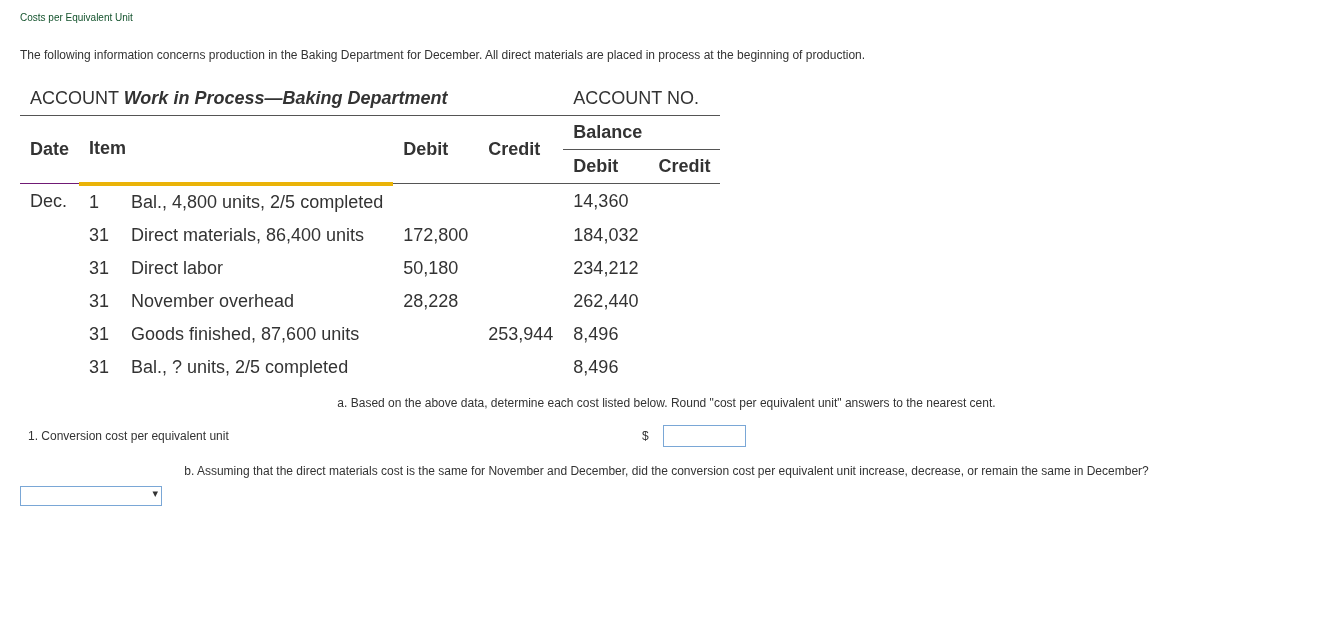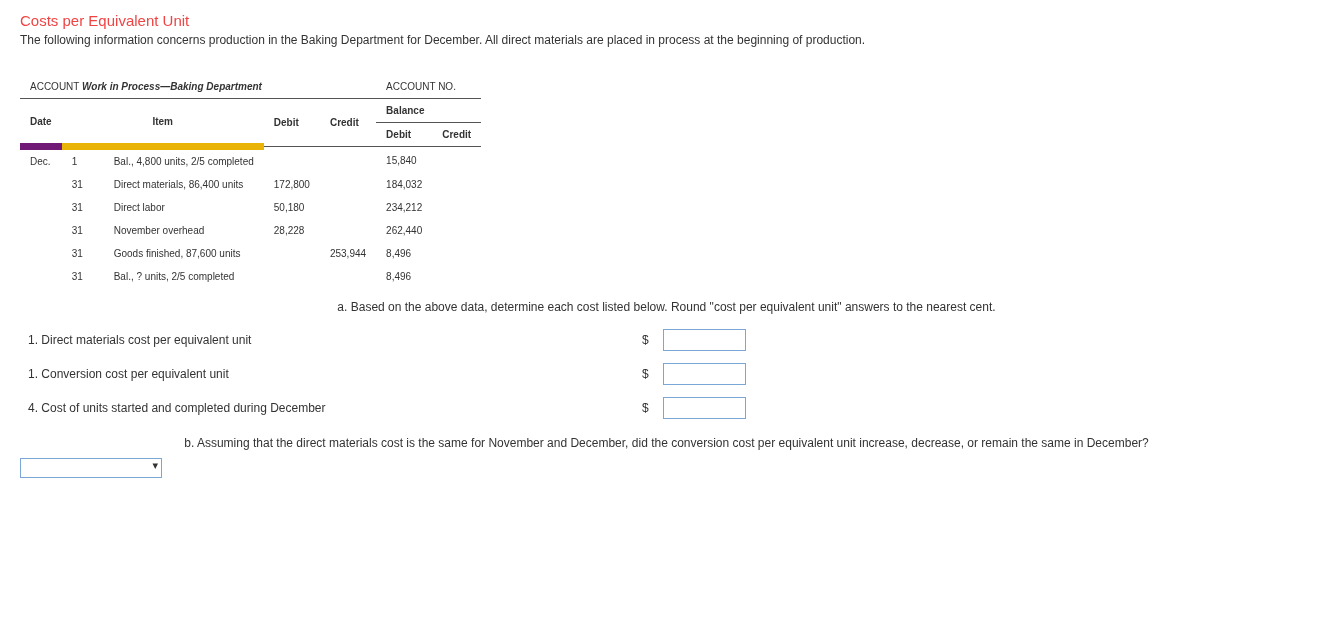--- a/index.html
+++ b/index.html
@@ -4,34 +4,34 @@
   <style>
     body {
       font-family: Verdana, Arial, sans-serif;
       font-size: 12px;
       color: #333;
       margin: 0;
       padding: 12px 20px;
       background: #fff;
     }
     .title {
-      color: #ef4444;
-      font-size: 15px;
-      margin-bottom: 4px;
+      color: #14532d;
+      font-size: 10px;
+      margin-bottom: 25px;
     }
     .intro {
-      margin-bottom: 28px;
+      margin-bottom: 20px;
     }
     .ledger {
       border-collapse: collapse;
       margin-bottom: 12px;
     }
     .ledger th, .ledger td {
       padding: 6px 10px;
-      font-size: 10px;
+      font-size: 18px;
       text-align: left;
     }
     .acct-head td {
       border-bottom: 1px solid #555;
       padding-bottom: 6px;
     }
     .acct-head .acct-label {
       font-weight: normal;
     }
     .acct-head .acct-name {
@@ -100,39 +100,39 @@
       <tr class="acct-head">
     <td colspan="5">
       <span class="acct-label">ACCOUNT</span>
       <span class="acct-name">Work in Process—Baking Department</span>
     </td>
     <td colspan="2">
       <span class="bold">ACCOUNT NO.</span>
     </td>
   </tr>
   <tr>
-    <th rowspan="2" class="header-row-th" style="border-bottom:7px solid #701a75;">Date</th>
-    <th rowspan="2" colspan="2" style="border-bottom:7px solid #eab308;text-align:center;">Item</th>
+    <th rowspan="2" class="header-row-th" style="border-bottom:1px solid #701a75;">Date</th>
+    <th rowspan="2" colspan="2" style="border-bottom:4px solid #eab308;">Item</th>
     <th rowspan="2" class="num" style="border-bottom:1px solid #555;">Debit</th>
     <th rowspan="2" class="num" style="border-bottom:1px solid #555;">Credit</th>
     <th colspan="2" class="balance-head">Balance</th>
   </tr>
   <tr>
     <th class="num" style="border-bottom:1px solid #555;">Debit</th>
     <th class="num" style="border-bottom:1px solid #555;">Credit</th>
   </tr>
   </tbody>
     <tbody id="ledger-body">
       <tr>
         <td>Dec.</td>
         <td class="num" style="width:22px;">1</td>
         <td>Bal., 4,800 units, 2/5 completed</td>
         <td class="num"></td>
         <td class="num"></td>
-        <td class="num">15,840</td>
+        <td class="num">14,360</td>
         <td class="num"></td>
       </tr>
       <tr>
         <td></td>
         <td class="num" style="width:22px;">31</td>
         <td>Direct materials, 86,400 units</td>
         <td class="num">172,800</td>
         <td class="num"></td>
         <td class="num">184,032</td>
         <td class="num"></td>
@@ -178,31 +178,21 @@
 
 <div class="question">
   <span class="bold">a.</span>
   <span>Based on the above data, determine each cost listed below. </span>
   <span class="bold">Round "cost per equivalent unit" answers to the nearest cent.</span>
 </div>
 
 <table class="answer-table">
   <tbody id="answers-body">
       <tr>
-        <td class="labelcell">1.  Direct materials cost per equivalent unit</td>
-        <td class="dollar">$</td>
-        <td><input class="answer-input" type="text" style=""></td>
-      </tr>
-      <tr>
         <td class="labelcell">1.  Conversion cost per equivalent unit</td>
-        <td class="dollar">$</td>
-        <td><input class="answer-input" type="text" style=""></td>
-      </tr>
-      <tr>
-        <td class="labelcell">4.  Cost of units started and completed during December</td>
         <td class="dollar">$</td>
         <td><input class="answer-input" type="text" style=""></td>
       </tr>
     </tbody>
 </table>
 
 <div class="question">
   <span class="bold">b.</span>
   <span>Assuming that the direct materials cost is the same for November and December, did the conversion cost per equivalent unit increase, decrease, or remain the same in December?</span>
 </div>

